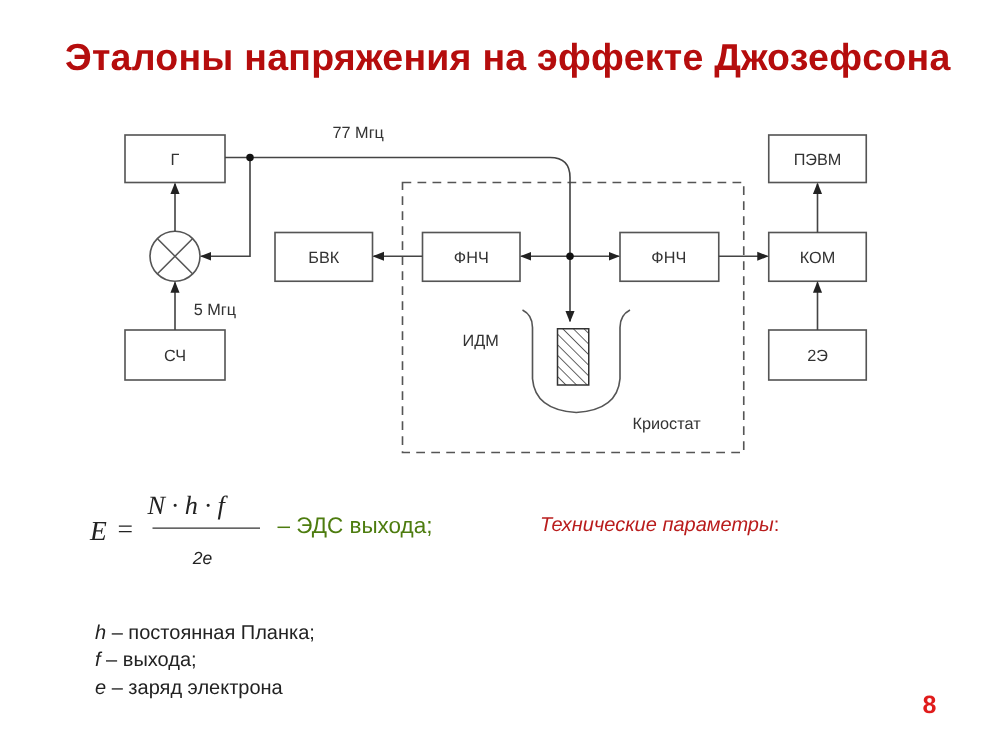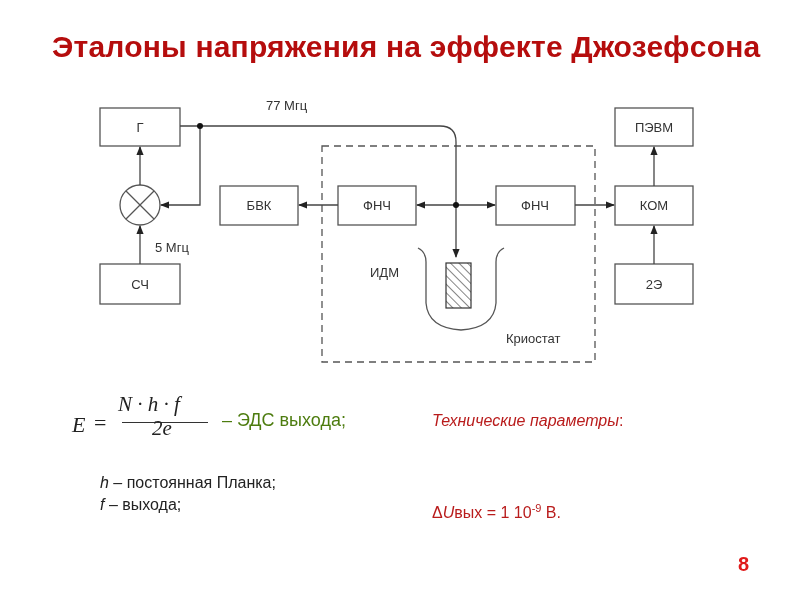--- a/index.html
+++ b/index.html
@@ -6,23 +6,23 @@
   body { width:800px; height:600px; position:relative; overflow:hidden; font-family:"Liberation Sans", sans-serif; }
   .title { position:absolute; left:52px; top:30px; font-size:30px; font-weight:bold; color:#b50d0d; white-space:nowrap; letter-spacing:0.2px; }
   svg.diagram { position:absolute; left:0; top:0; }
   .blk-text { font-family:"Liberation Sans", sans-serif; font-size:13px; fill:#333; }
   .lbl { font-family:"Liberation Sans", sans-serif; font-size:13px; fill:#333; }
   .formula { position:absolute; left:72px; top:392px; height:70px; }
   .formula .E { position:absolute; left:0; top:20px; font-family:"Liberation Serif", serif; font-style:italic; font-size:22px; color:#222; }
   .formula .eq { position:absolute; left:22px; top:18px; font-family:"Liberation Serif", serif; font-size:22px; color:#222; }
   .formula .num { position:absolute; left:46px; top:0; width:88px; text-align:left; font-family:"Liberation Serif", serif; font-style:italic; font-size:21px; color:#222; white-space:nowrap; }
   .formula .bar { position:absolute; left:50px; top:30px; width:86px; height:1px; background:#333; }
-  .formula .den { position:absolute; left:46px; top:24px; width:88px; text-align:center; font-family:Liberation Serif, serif; font-style:italic; font-size:21px; color:#222; }
+  .formula .den { position:absolute; left:46px; top:46px; width:88px; text-align:center; font-family:Liberation Sans, sans-serif; font-style:italic; font-size:14px; color:#222; }
   .formula .desc { position:absolute; left:150px; top:18px; font-size:18px; color:#4d7c0f; white-space:nowrap; }
-  .legend { position:absolute; left:76px; top:472px; font-size:16px; color:#222; line-height:22px;margin-left:24px; }
+  .legend { position:absolute; left:76px; top:496px; font-size:16px; color:#222; line-height:22px; }
   .legend i { font-style:italic; }
   .params { position:absolute; left:432px; top:412px; font-size:16px; color:#b91c1c; }
   .params .ph { font-style:italic; white-space:nowrap; }
   .params .p1 { position:absolute; top:58px; left:0; white-space:nowrap; }
   .params .p2 { position:absolute; top:90px; left:0; white-space:nowrap; }
   .params i { font-style:italic; }
   .params sup { font-size:11px; }
   .page-num { position:absolute; left:738px; top:553px; font-size:20px; font-weight:bold; color:#e01b1b; }
 </style>
 </head>
@@ -123,20 +123,20 @@
   <span class="eq">=</span>
   <span class="num">N · h · f</span>
   <span class="bar"></span>
   <span class="den">2e</span>
   <span class="desc">– ЭДС выхода;</span>
 </div>
 
 <div class="legend">
   <div><i>h</i><span> – постоянная Планка;</span></div>
   <div><i>f</i><span> – выхода;</span></div>
+  <div><i>e</i><span> – заряд электрона</span></div>
 </div>
 
 <div class="params">
   <div class="ph"><span>Технические параметры</span><span style="font-style:normal">:</span></div>
-  <div class="p2"><span>Δ</span><i>U</i><span>вых</span><span> = 1 10</span><sup>-9</sup><span> В.</span></div>
 </div>
 
 <div class="page-num">8</div>
 
 </body></html>

